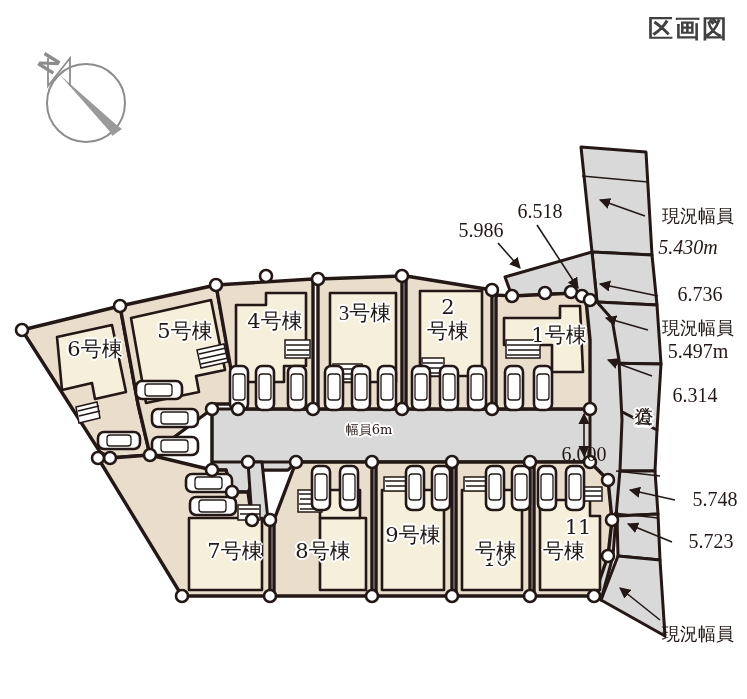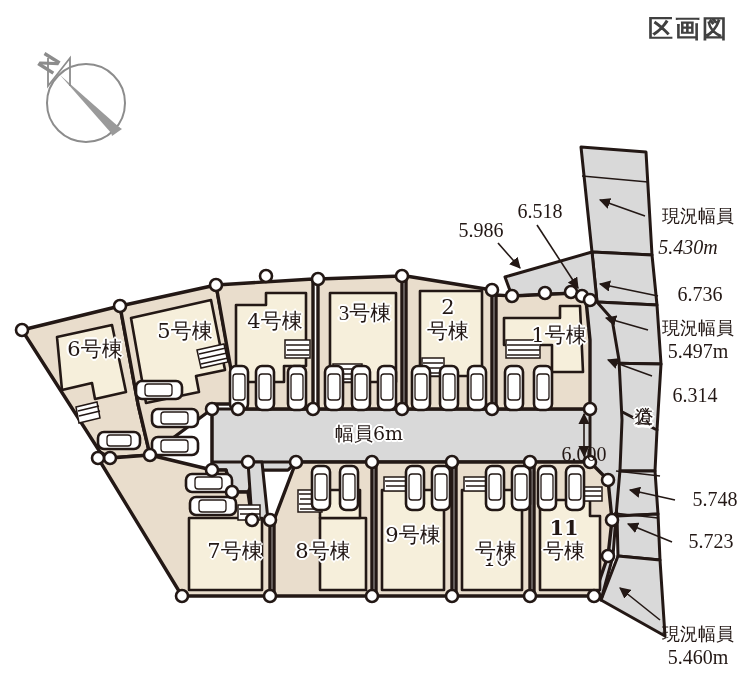--- a/index.html
+++ b/index.html
@@ -33,21 +33,21 @@
     line-height:1.12;
     text-align:center;
     text-shadow:
       1.6px 0 #fff, -1.6px 0 #fff, 0 1.6px #fff, 0 -1.6px #fff,
       1.2px 1.2px #fff, -1.2px 1.2px #fff, 1.2px -1.2px #fff, -1.2px -1.2px #fff,
       2.2px 0 #fff, -2.2px 0 #fff, 0 2.2px #fff, 0 -2.2px #fff;
     pointer-events:none;
   }
   .lot-label{font-size:21px;font-family:"DejaVu Serif","Liberation Serif",serif;}
   .dim{font-size:20px;font-family:"Liberation Serif","DejaVu Serif",serif;text-shadow:none;}
-  .road-note{font-size:19px;font-family:"DejaVu Serif","Liberation Serif",serif;}
+  .road-note{font-size:13px;font-family:"DejaVu Serif","Liberation Serif",serif;}
   .koudou{
     font-size:19px;font-family:"DejaVu Serif","Liberation Serif",serif;
     writing-mode:vertical-rl; text-orientation:upright; line-height:1.05;
   }
   .compass-n{
     position:absolute;
     font-family:"Liberation Sans","DejaVu Sans",sans-serif;
     font-size:26px;font-weight:bold;color:#8c8c8c;
     transform:rotate(-58deg);
   }
@@ -365,21 +365,21 @@
   <div class="lbl lot-label" style="left:330px;top:302px;width:70px;font-family:Liberation Serif, serif;">3号棟</div>
   <div class="lbl lot-label" style="left:428px;top:296px;width:40px;">2</div>
   <div class="lbl lot-label" style="left:418px;top:320px;width:60px;">号棟</div>
   <div class="lbl lot-label" style="left:524px;top:324px;width:70px;">1号棟</div>
 
   <div class="lbl lot-label" style="left:192px;top:540px;width:70px;padding-left:8px;">7号棟</div>
   <div class="lbl lot-label" style="left:288px;top:540px;width:70px;">8号棟</div>
   <div class="lbl lot-label" style="left:378px;top:524px;width:70px;">9号棟</div>
   <div class="lbl lot-label" style="left:473px;top:516px;width:46px;margin-top:32px;">10</div>
   <div class="lbl lot-label" style="left:461px;top:540px;width:70px;">号棟</div>
-  <div class="lbl lot-label" style="left:541px;top:516px;width:46px;font-weight:bold;">11</div>
+  <div class="lbl lot-label" style="left:555px;top:516px;width:46px;">11</div>
   <div class="lbl lot-label" style="left:529px;top:540px;width:70px;">号棟</div>
 
   <div class="lbl road-note" style="left:324px;top:423px;width:90px;">幅員6m</div>
   <div class="lbl dim" style="left:553px;top:424px;width:62px;margin-top:19px;">6.000</div>
 
   <div class="lbl koudou" style="left:634px;top:392px;">公道</div>
 
   <div class="lbl dim" style="left:446px;top:219px;width:70px;">5.986</div>
   <div class="lbl dim" style="left:505px;top:200px;width:70px;">6.518</div>
   <div class="lbl dim" style="left:665px;top:283px;width:70px;">6.736</div>
@@ -387,15 +387,14 @@
   <div class="lbl dim" style="left:680px;top:488px;width:70px;">5.748</div>
   <div class="lbl dim" style="left:676px;top:530px;width:70px;">5.723</div>
 
   <div class="lbl dim" style="left:650px;top:206px;width:96px;font-size:18px;">現況幅員</div>
   <div class="lbl dim" style="left:650px;top:236px;width:76px;font-style:italic;">5.430m</div>
 
   <div class="lbl dim" style="left:650px;top:318px;width:96px;font-size:18px;">現況幅員</div>
   <div class="lbl dim" style="left:650px;top:340px;width:96px;">5.497m</div>
 
   <div class="lbl dim" style="left:650px;top:624px;width:96px;font-size:18px;">現況幅員</div>
-  <div class="lbl dim" style="left:650px;top:646px;width:96px;">5.460m</div>
 
 </div>
 
 </body></html>

